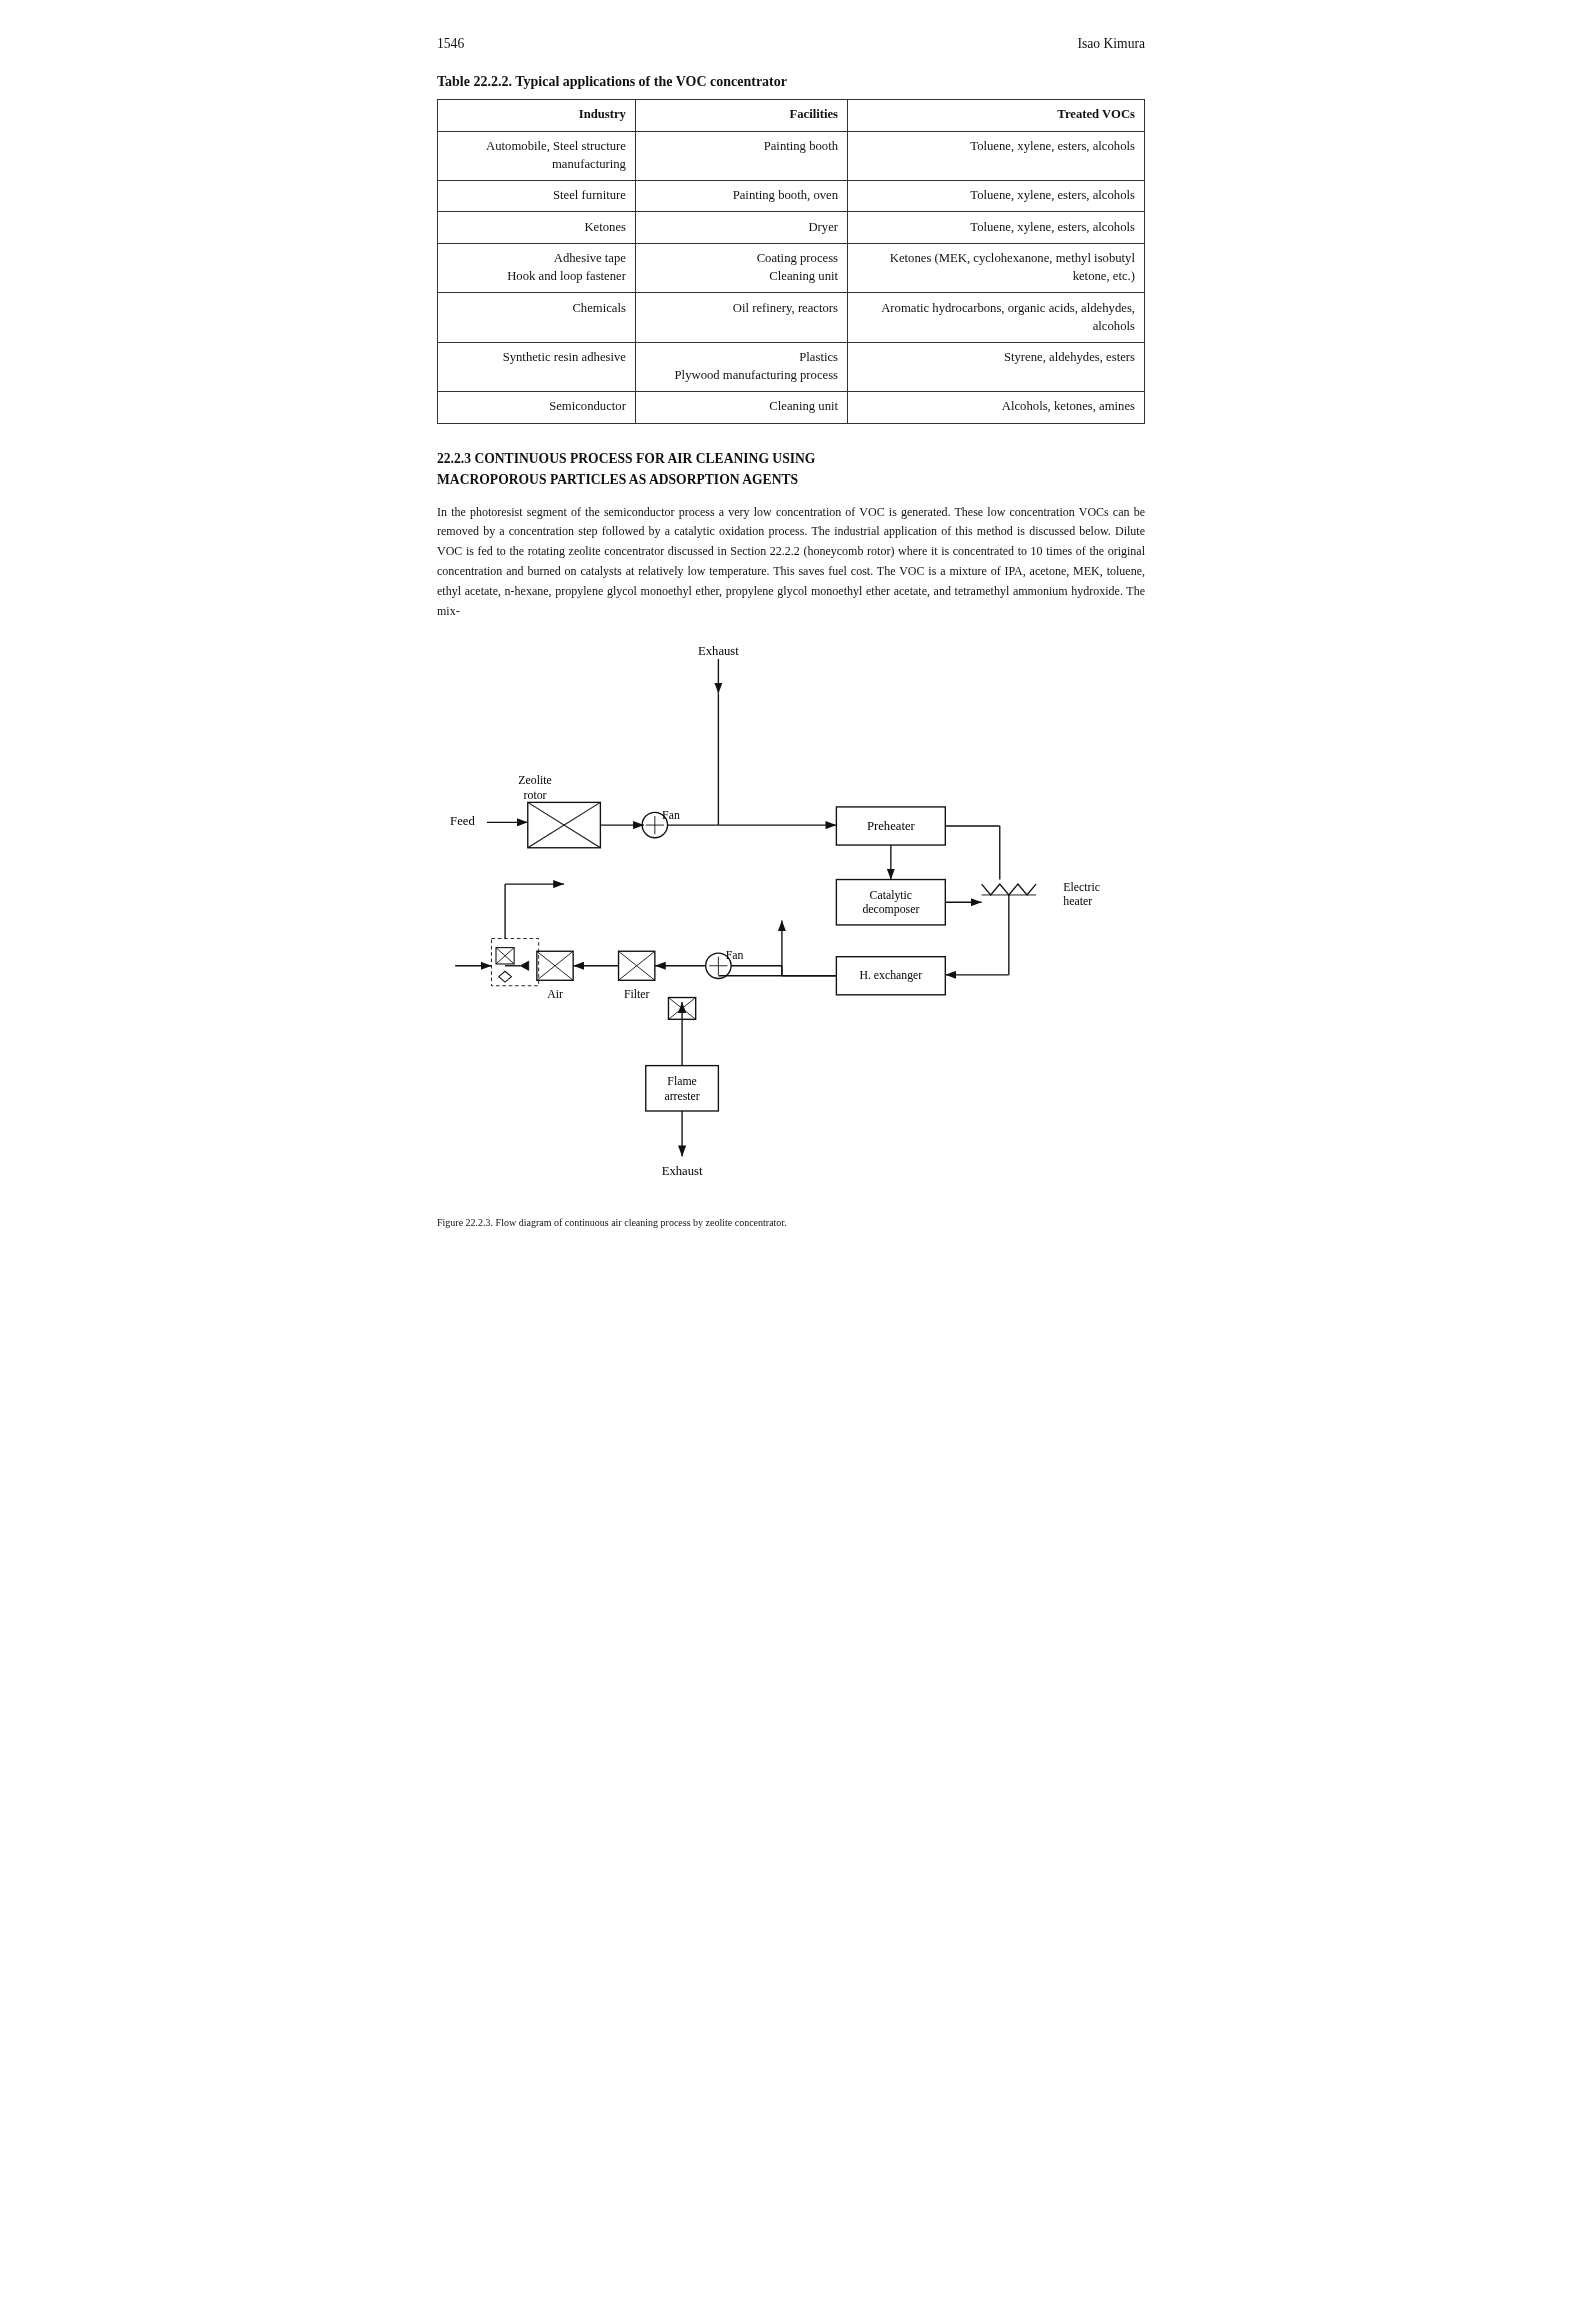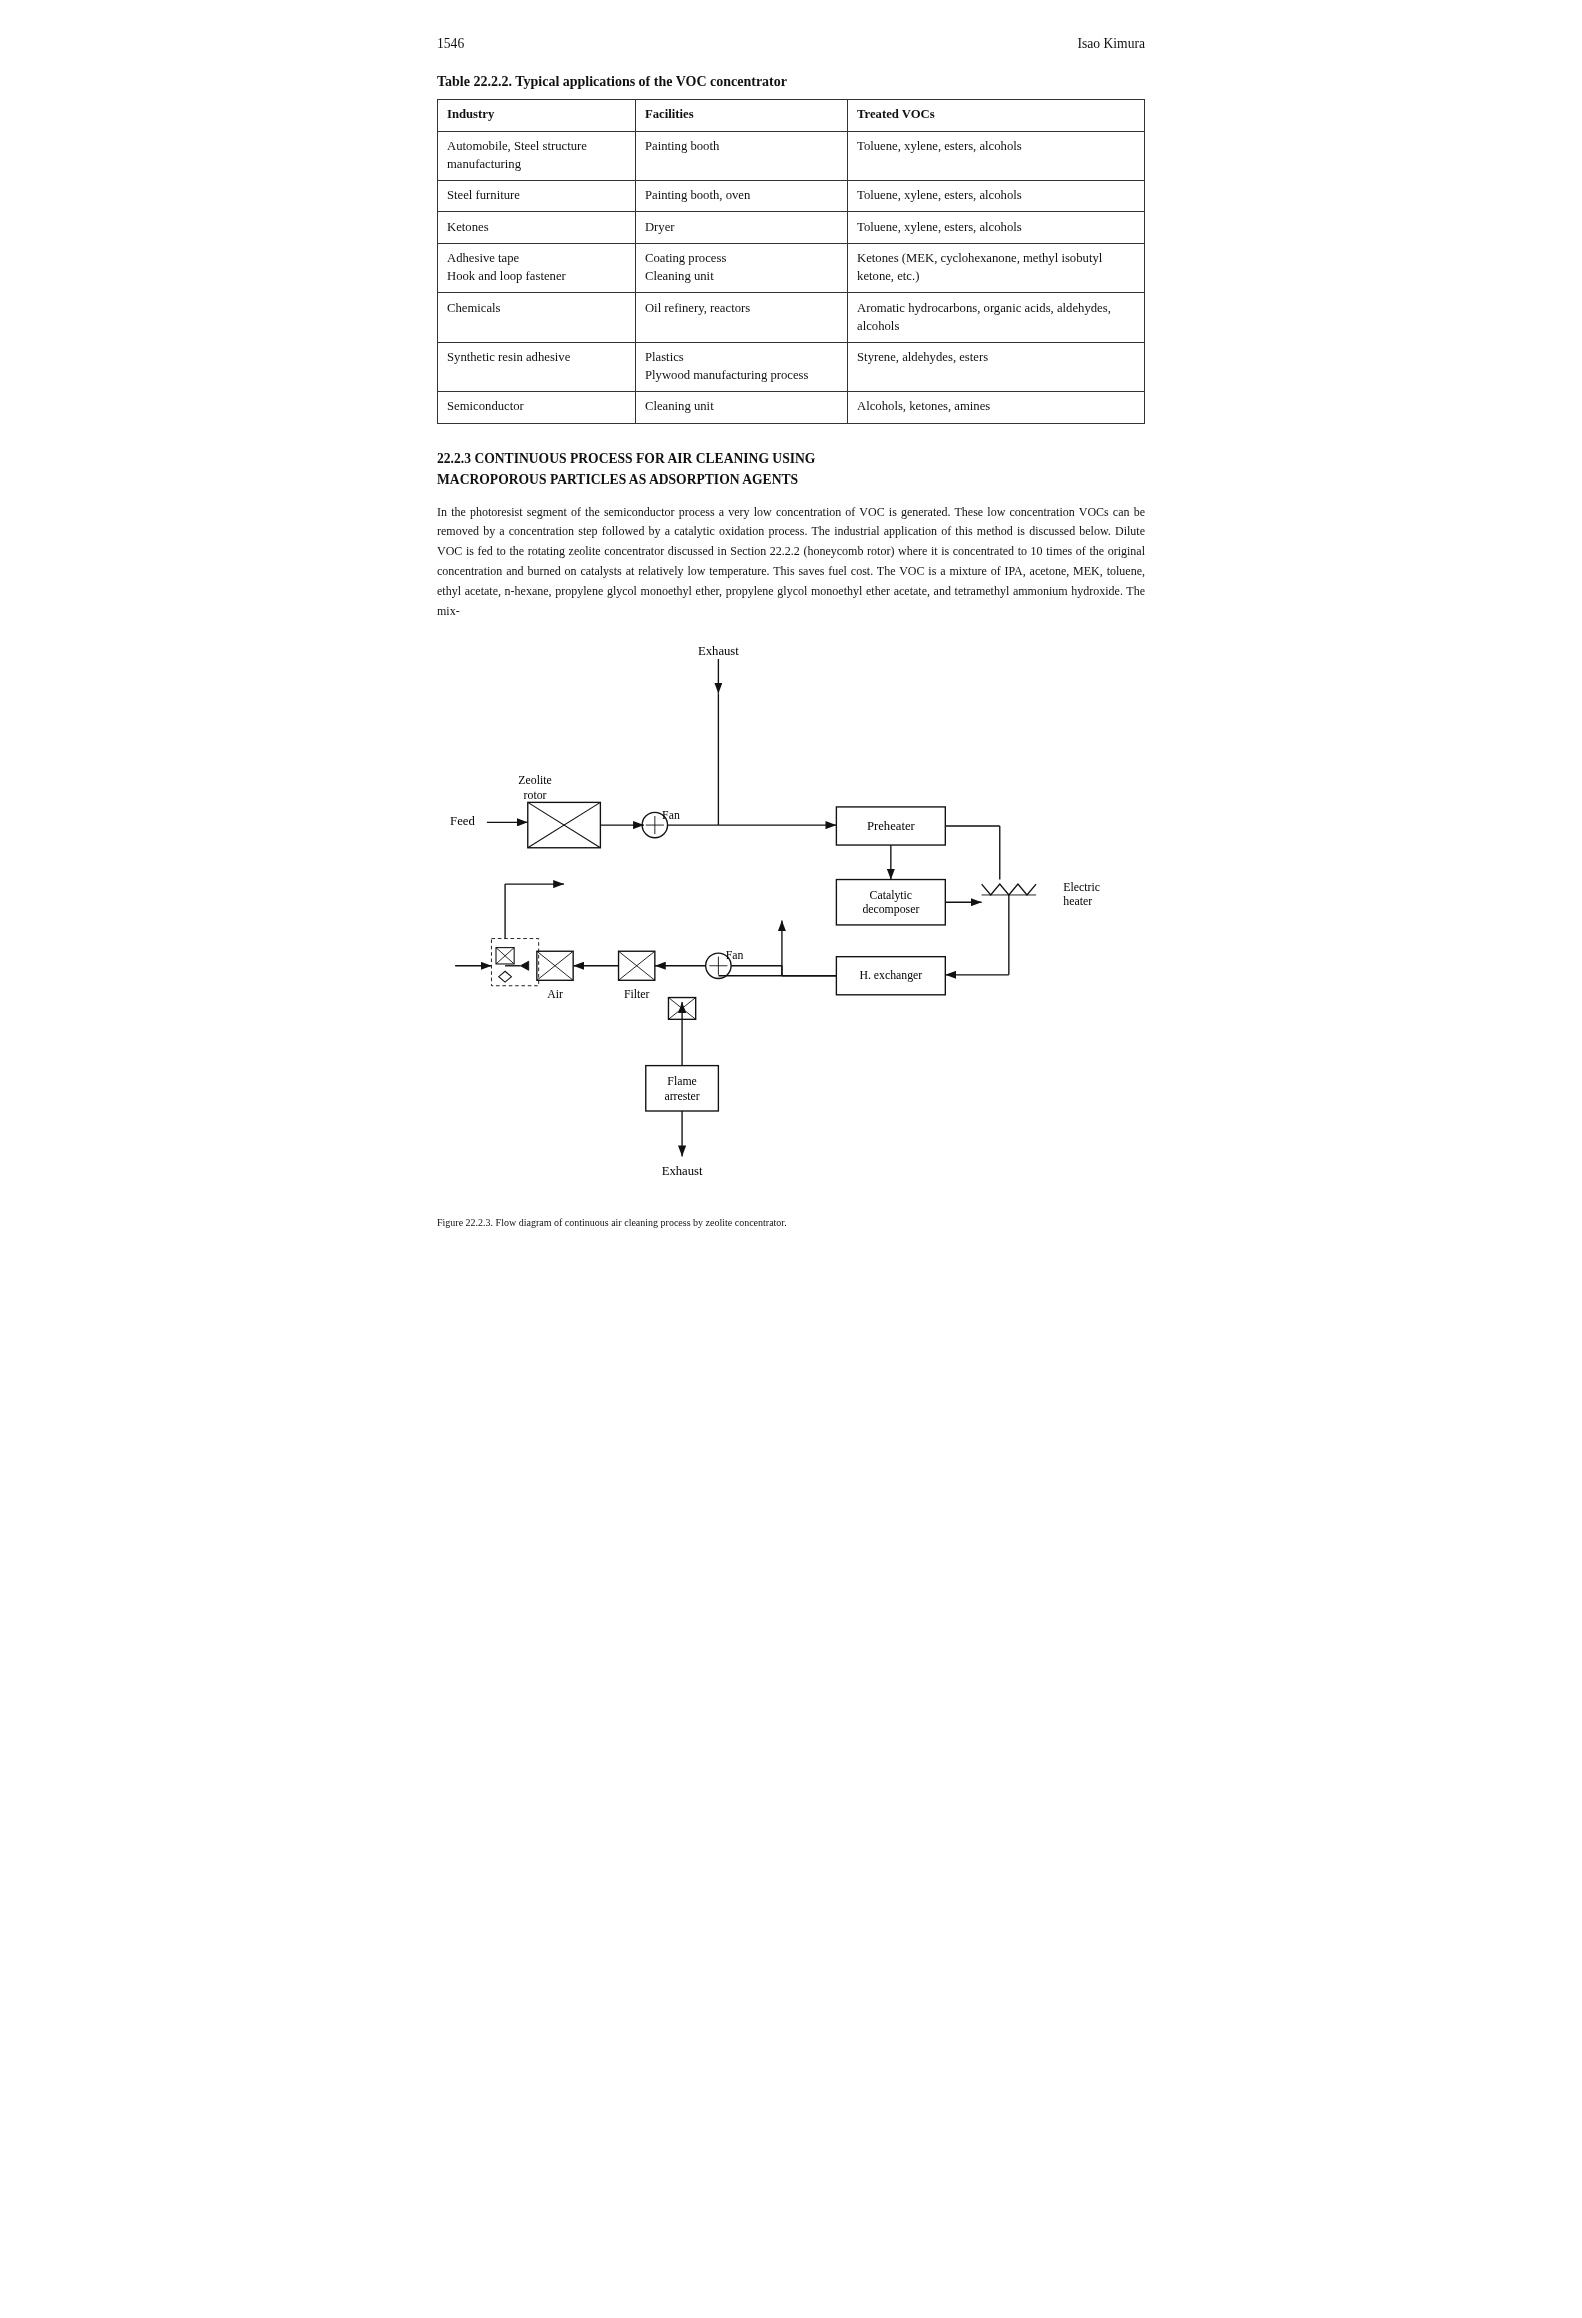--- a/index.html
+++ b/index.html
@@ -28,24 +28,25 @@
       width: 100%;
       border-collapse: collapse;
       margin-bottom: 25.5px;
     }
     th, td {
       border: 0.9px solid #333;
       padding: 6.4px 9px;
       vertical-align: top;
       font-size: 12.7px;
       line-height: 1.4;
+      text-align: right;
     }
     th {
       font-weight: bold;
-      text-align: left;
+      text-align: right;
       background: #fff;
     }
     td:first-child { width: 28%; }
     td:nth-child(2) { width: 30%; }
     td:nth-child(3) { width: 42%; }
 
     .section-heading {
       text-align: left;
       font-size: 13.6px;
       font-weight: bold;

